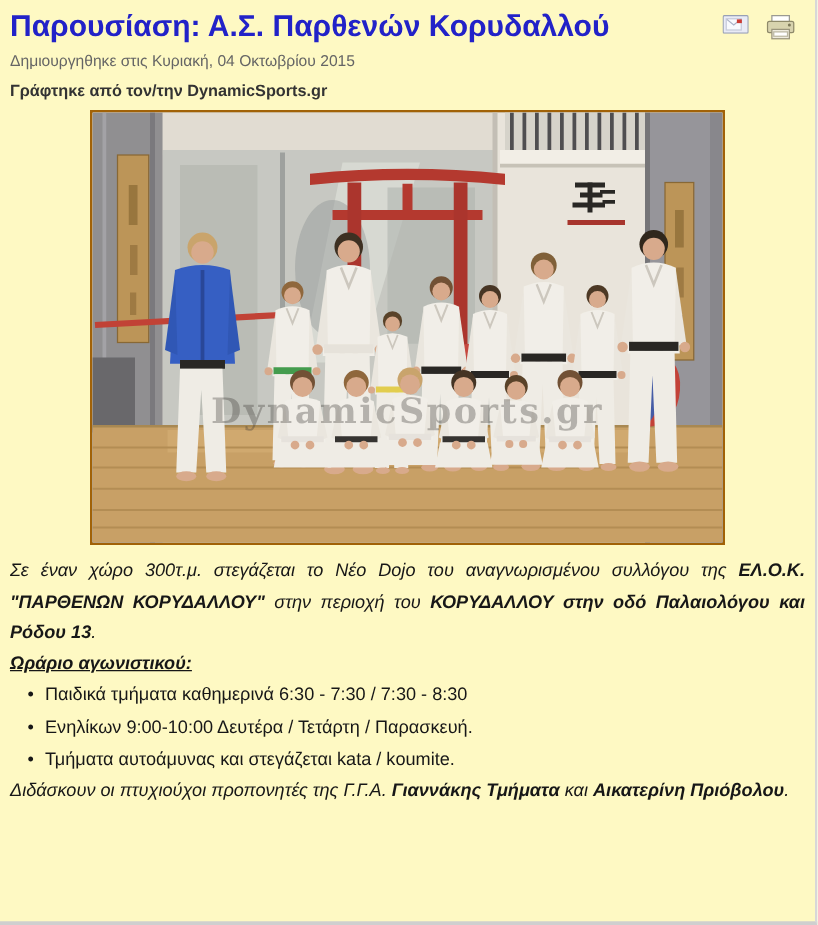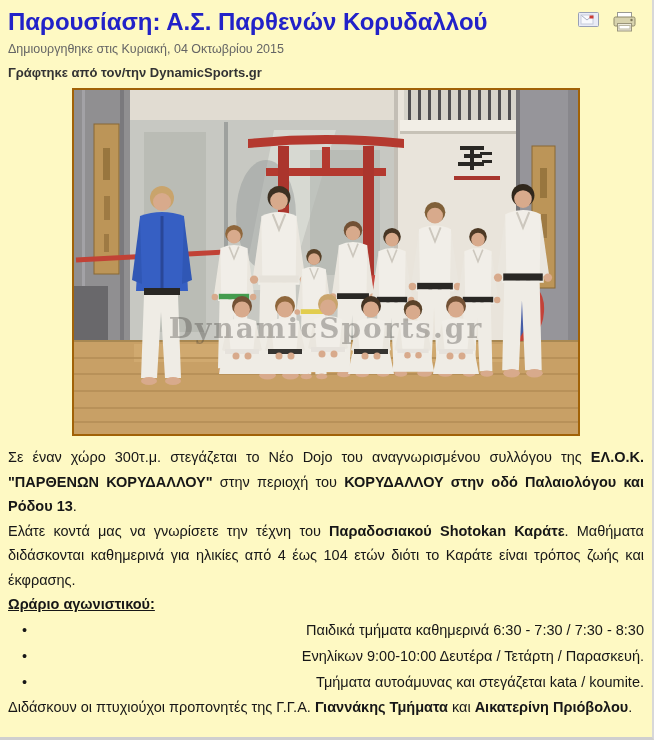--- a/index.html
+++ b/index.html
@@ -18,25 +18,25 @@
   .action-icons { display:flex; gap:14px; padding:4px 8px 0 0; }
   .icon-btn { display:inline-block; cursor:pointer; text-decoration:none; line-height:0; }
   .created { margin:6px 0 0 0; font-size:12.5px; color:#656565; }
   .author  { margin:9px 0 0 0; font-size:13px; color:#333333; font-weight:bold; }
   .photo-wrap {
     margin:8px auto 0 auto; width:504px; height:344px;
     border:2px solid #a16207; background:#d8d5cf;
   }
   .photo-wrap svg { display:block; }
   .article { margin-top:9px; font-size:14.5px; line-height:24.5px; color:#171717; }
-  .article p { margin:0; text-align:justify; }
+  .article p { margin:0; text-align:justify;font-style:italic; }
   .article b { font-weight:bold; }
   .sched-head span { font-weight:bold; text-decoration:underline; }
   ul.schedule { margin:0; padding:0 0 0 14px; list-style:none; }
-  ul.schedule li { line-height:26px; padding-left:14px; position:relative; text-align:right; }
+  ul.schedule li { line-height:26px; padding-left:14px; position:relative; text-align:left; }
   ul.schedule li::before {
     content:"\2022"; position:absolute; left:0; top:0; color:#171717; font-size:14.5px;
   }
   .wm {
     font-family:"DejaVu Serif","Liberation Serif",serif; font-weight:bold;
   }
 </style>
 </head>
 <body>
 
@@ -202,21 +202,20 @@
       <use href="#fig-kneel" transform="translate(382,206)" style="--belt:#e8e6e2;--hair:#6b4a2f"></use>
 
       <rect x="0" y="0" width="504" height="344" fill="#d8b88a" opacity="0.07"></rect>
 
       <text class="wm" x="252" y="248" text-anchor="middle" font-size="28" letter-spacing="2" fill="#3c3834" opacity="0.33">DynamicSports.gr</text>
     </svg>
   </div>
 
   <div class="article">
     <p><span>Σε έναν χώρο 300τ.μ. στεγάζεται το Νέο Dojo του αναγνωρισμένου συλλόγου της </span><b>ΕΛ.Ο.Κ. "ΠΑΡΘΕΝΩΝ ΚΟΡΥΔΑΛΛΟΥ"</b><span> στην περιοχή του </span><b>ΚΟΡΥΔΑΛΛΟΥ στην οδό Παλαιολόγου και Ρόδου 13</b><span>.</span></p>
-    <p><span>Ελάτε κοντά μας να γνωρίσετε την τέχνη του </span><b>Παραδοσιακού Shotokan Καράτε</b><span>. Μαθήματα διδάσκονται καθημερινά για ηλικίες από 4 έως 104 ετών διότι το Καράτε είναι τρόπος ζωής και έκφρασης.</span></p>
     <p class="sched-head"><span>Ωράριο αγωνιστικού:</span></p>
     <ul class="schedule">
       <li>Παιδικά τμήματα καθημερινά 6:30 - 7:30 / 7:30 - 8:30</li>
       <li>Ενηλίκων 9:00-10:00 Δευτέρα / Τετάρτη / Παρασκευή.</li>
       <li>Τμήματα αυτοάμυνας και στεγάζεται kata / koumite.</li>
     </ul>
     <p><span>Διδάσκουν οι πτυχιούχοι προπονητές της Γ.Γ.Α. </span><b>Γιαννάκης Τμήματα</b><span> και </span><b>Αικατερίνη Πριόβολου</b><span>.</span></p>
   </div>
 
 </div>

